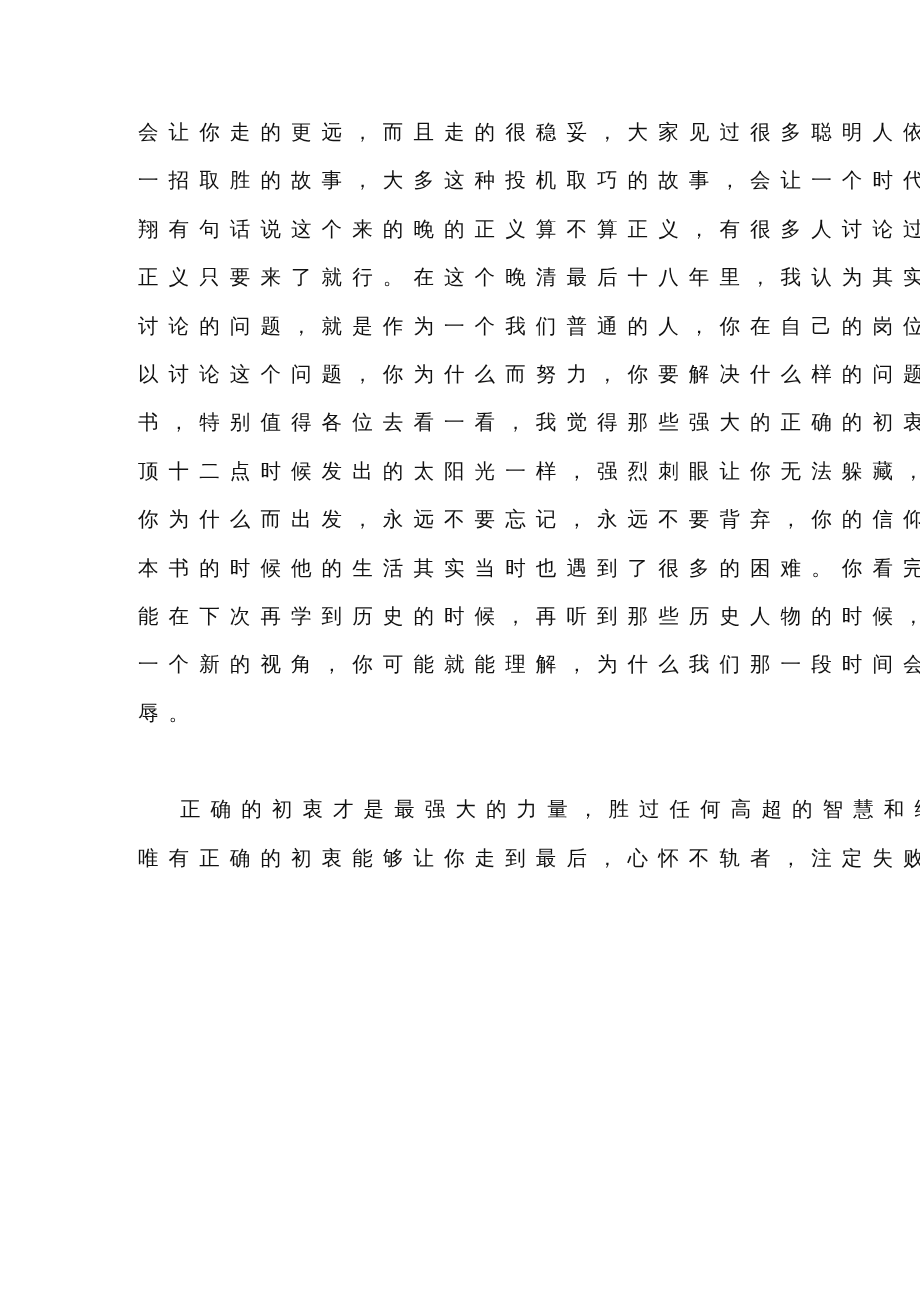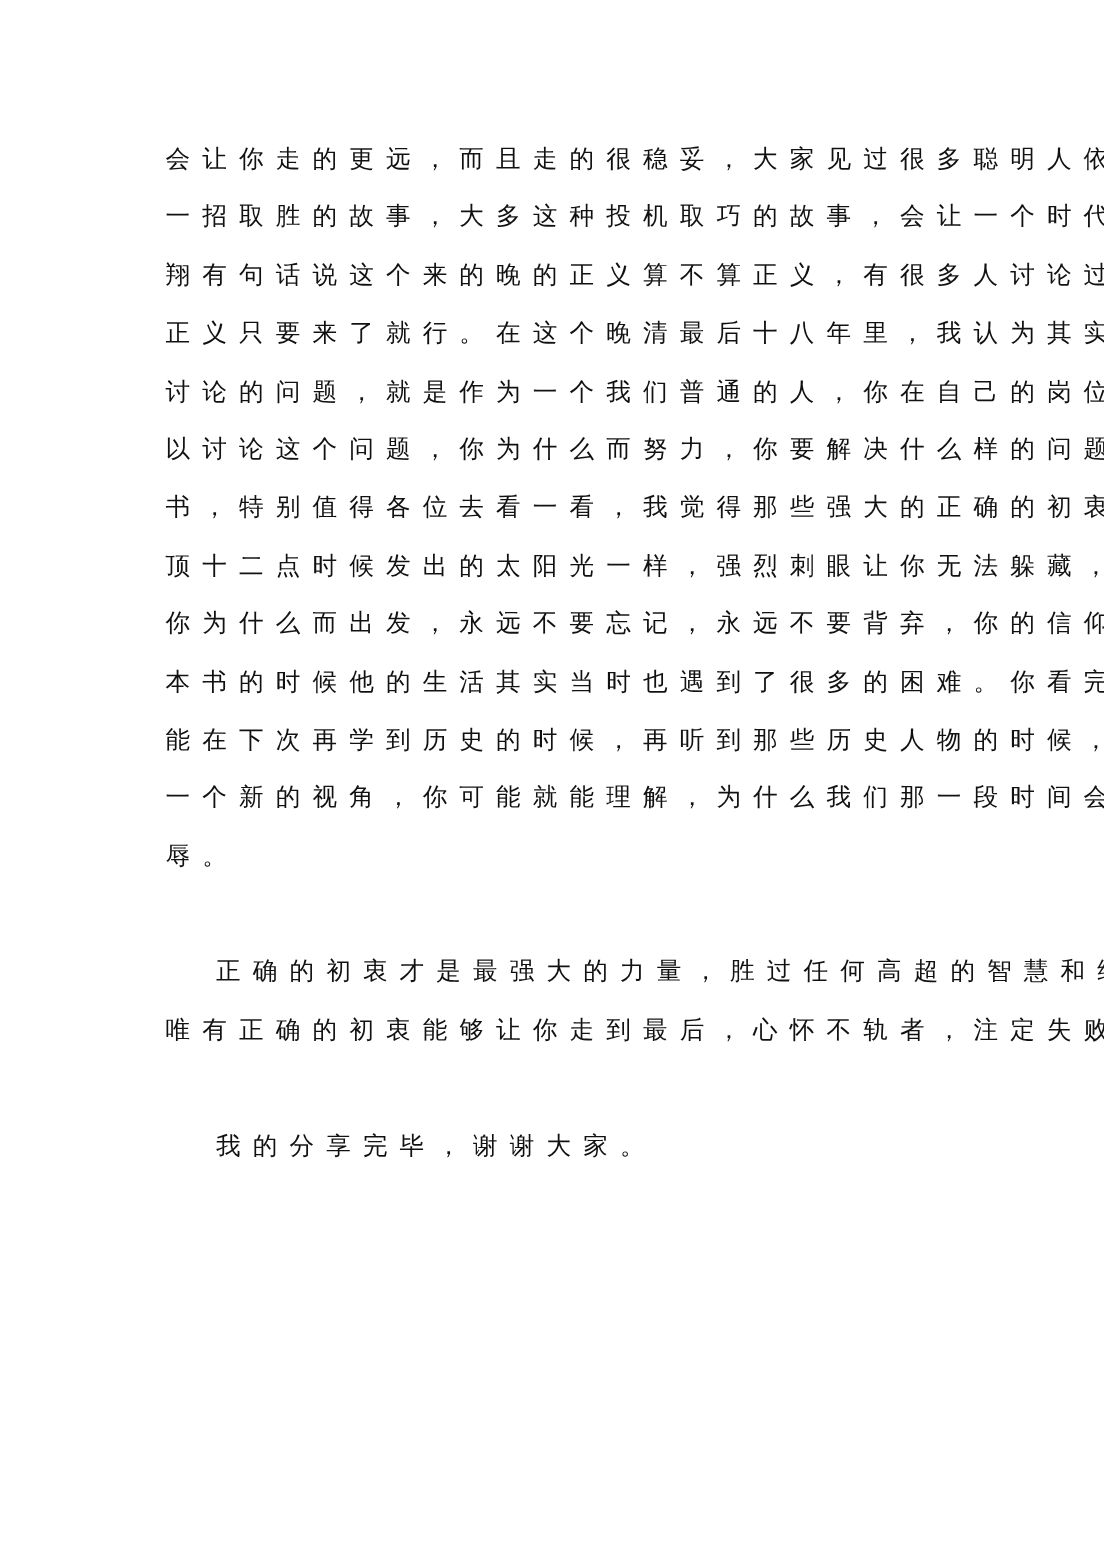--- a/index.html
+++ b/index.html
@@ -57,16 +57,13 @@
 
   <div class="gap"></div>
 
   <div>
     <div class="line indent">正确的初衷才是最强大的力量，胜过任何高超的智慧和细腻的手法，</div>
     <div class="line">唯有正确的初衷能够让你走到最后，心怀不轨者，注定失败。</div>
   </div>
 
   <div class="gap"></div>
 
-  <div>
-    <div class="line indent">我的分享完毕，谢谢大家。</div>
-  </div>
 </div>
 
 </body></html>

